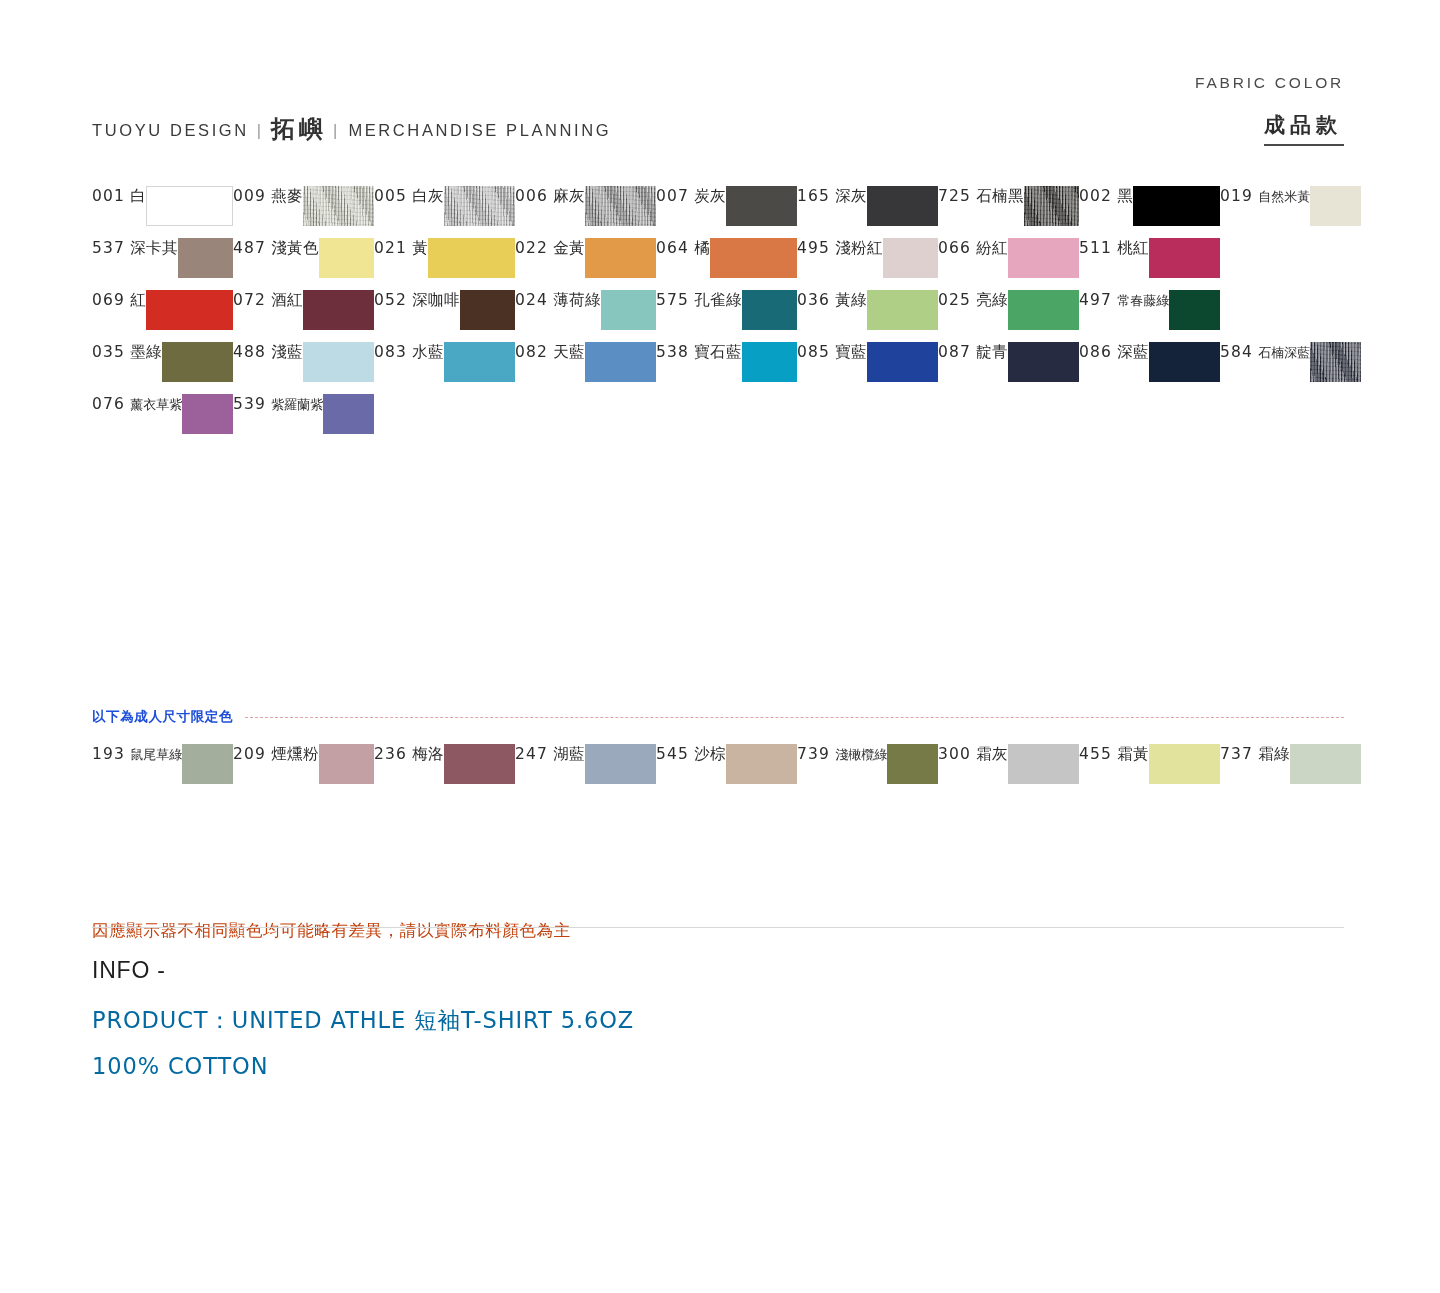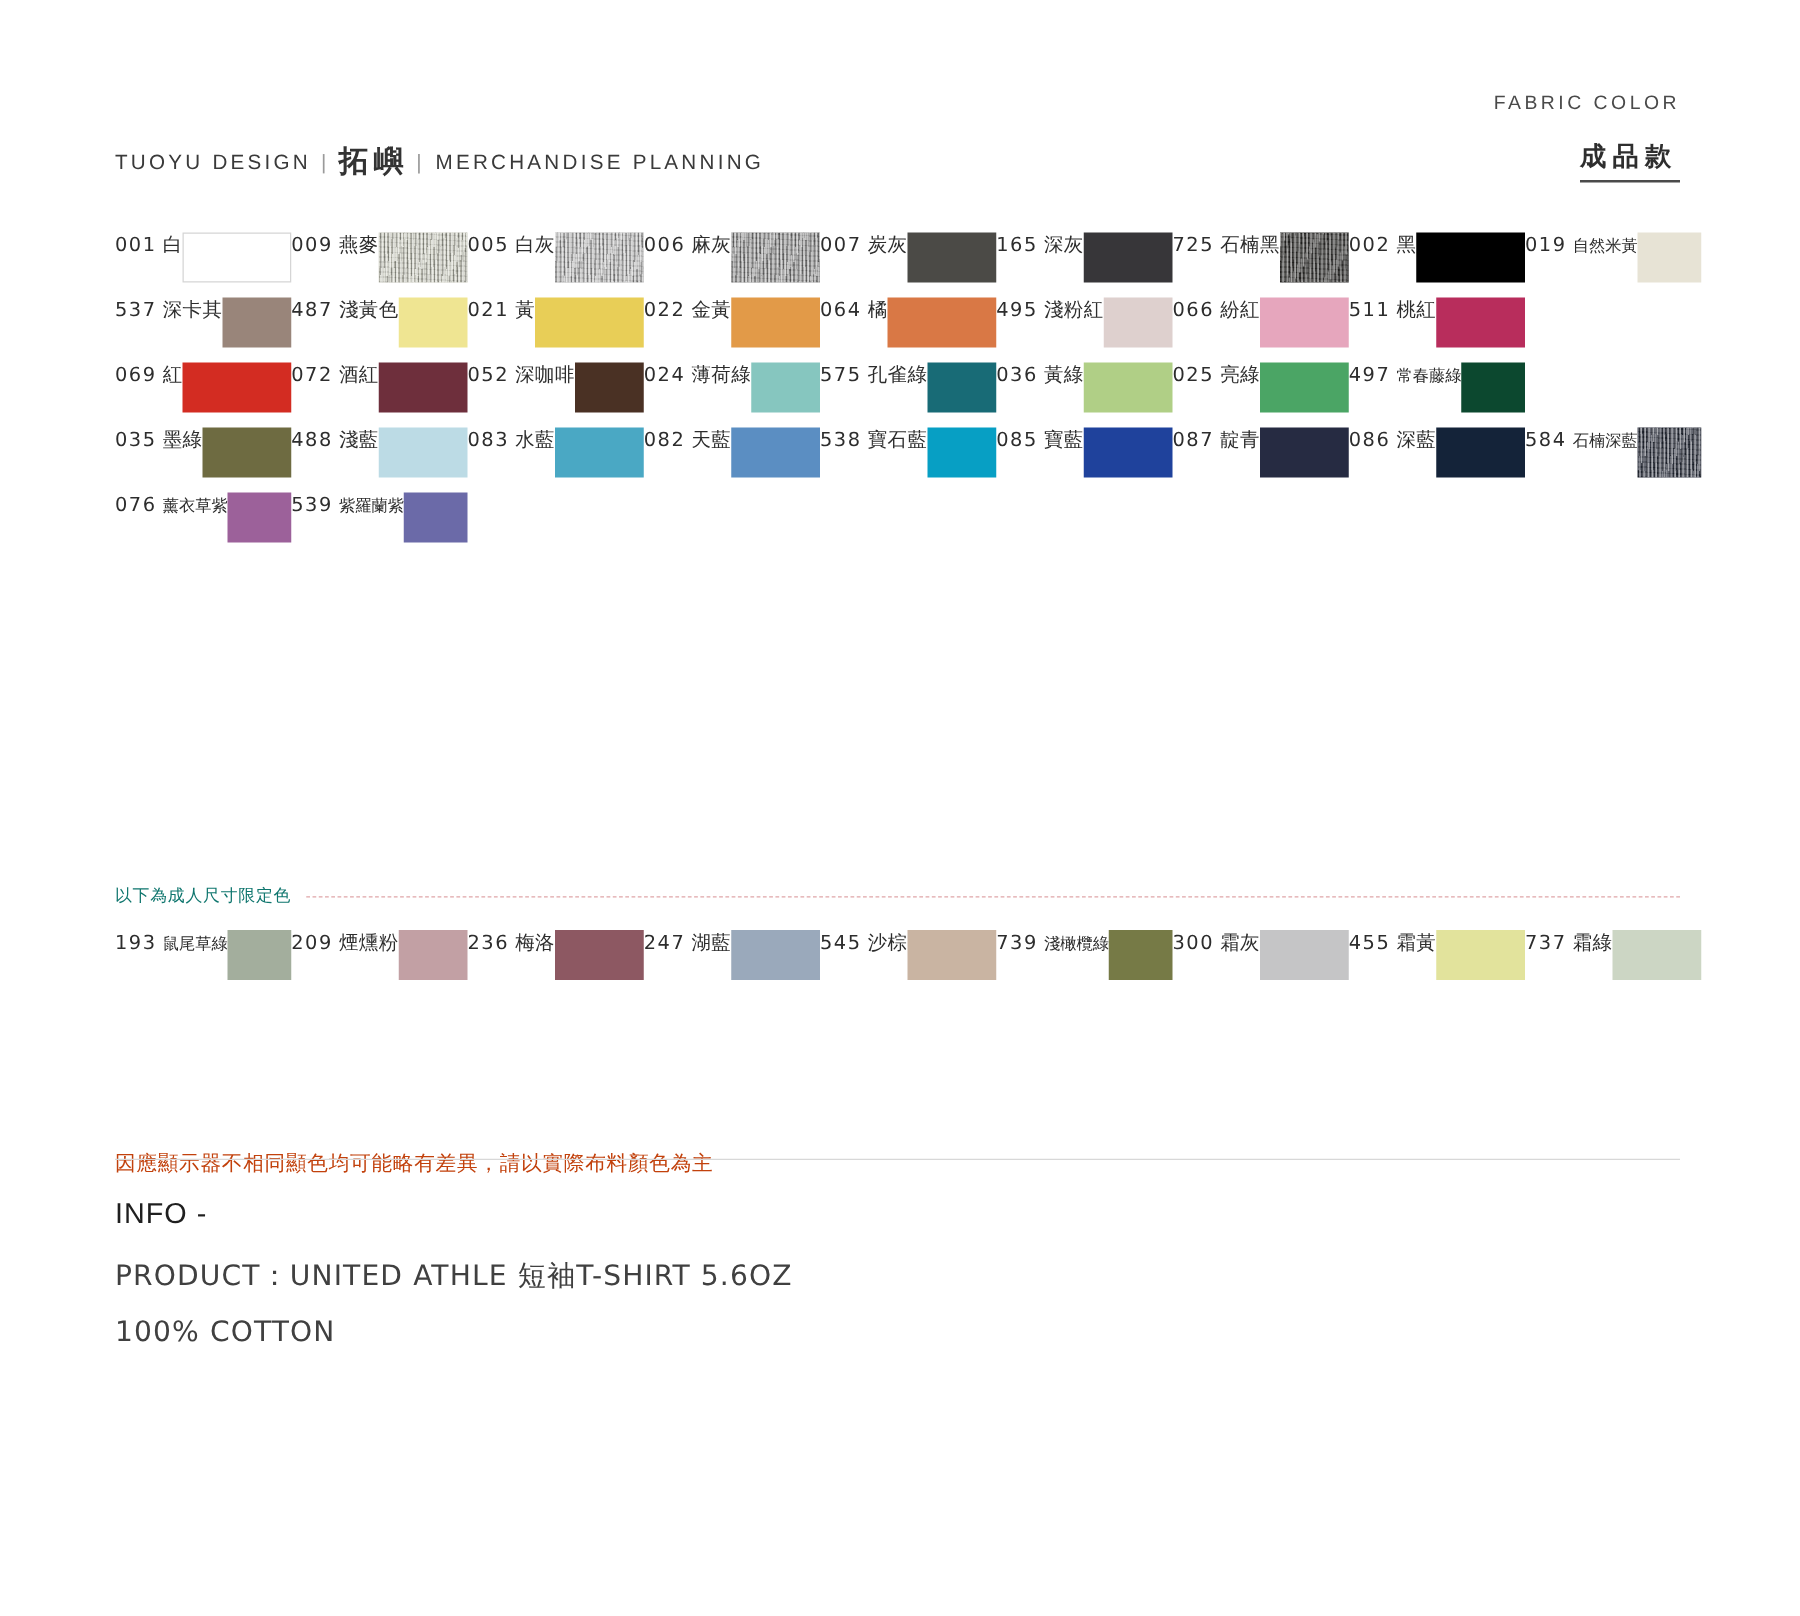--- a/index.html
+++ b/index.html
@@ -200,21 +200,21 @@
     font-size: 23px;
     font-weight: 400;
     letter-spacing: 0.8px;
     color: #1f1f1f;
     margin-bottom: 21px;
   }
   .info-line {
     font-family: "DejaVu Sans", "Liberation Sans", sans-serif;
     font-size: 22.5px;
     letter-spacing: 0.9px;
-    color: #404040;
+    color: #0369a1;
     margin-bottom: 17px;
     font-weight: 400;
   }
 </style>
 </head>
 <body>
 
 <div class="page">
 
   <div class="header">
@@ -384,21 +384,21 @@
           <div class="swatch-chip" style="background-color: rgb(156, 97, 154);"></div>
         </div>
         <div class="swatch-cell">
           <div class="swatch-label"><span class="code">539</span><span class="name sm">紫羅蘭紫</span></div>
           <div class="swatch-chip" style="background-color: rgb(107, 106, 168);"></div>
         </div>
       </div>
     </div>
 
   <div class="adult-divider">
-    <span class="adult-divider-text" style="color: #0f766e;">以下為成人尺寸限定色</span>
+    <span class="adult-divider-text" style="color: #1d4ed8; font-weight: bold;">以下為成人尺寸限定色</span>
     <span class="adult-divider-line"></span>
   </div>
 
   <div class="grid" style="top:744px;" id="adult-swatch-grid">
       <div class="swatch-row">
         <div class="swatch-cell">
           <div class="swatch-label"><span class="code">193</span><span class="name sm">鼠尾草綠</span></div>
           <div class="swatch-chip" style="background-color: rgb(163, 174, 157);"></div>
         </div>
         <div class="swatch-cell">

